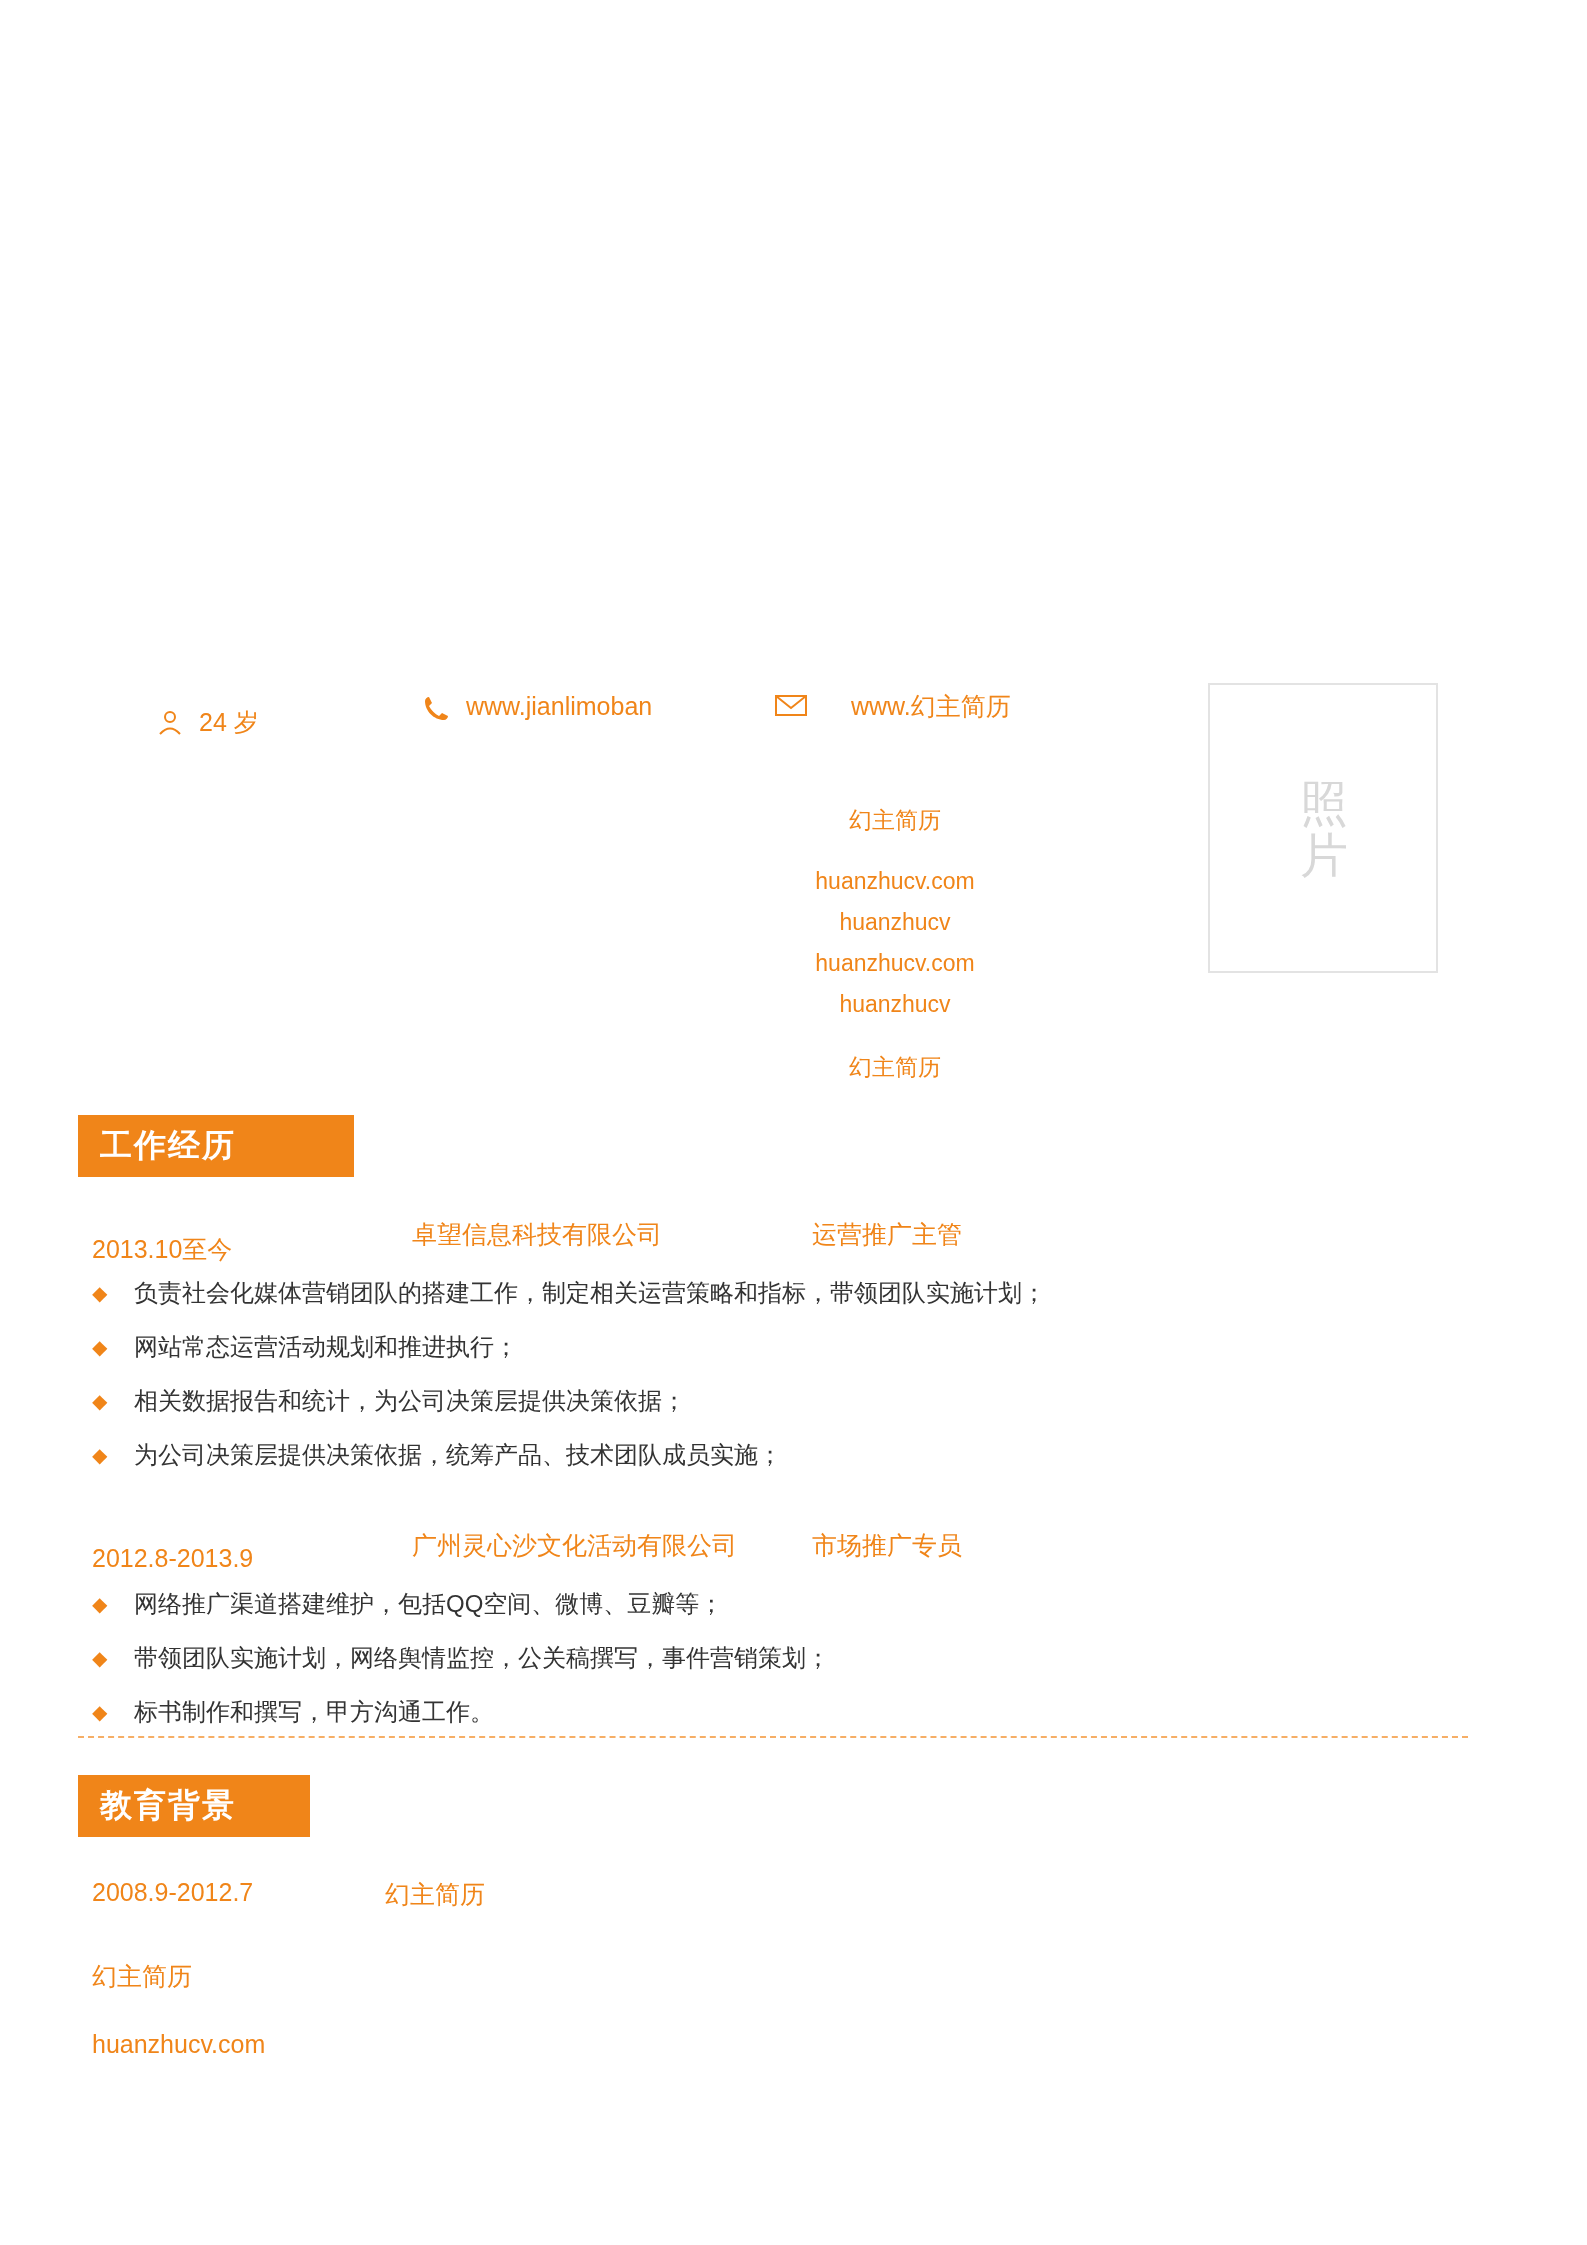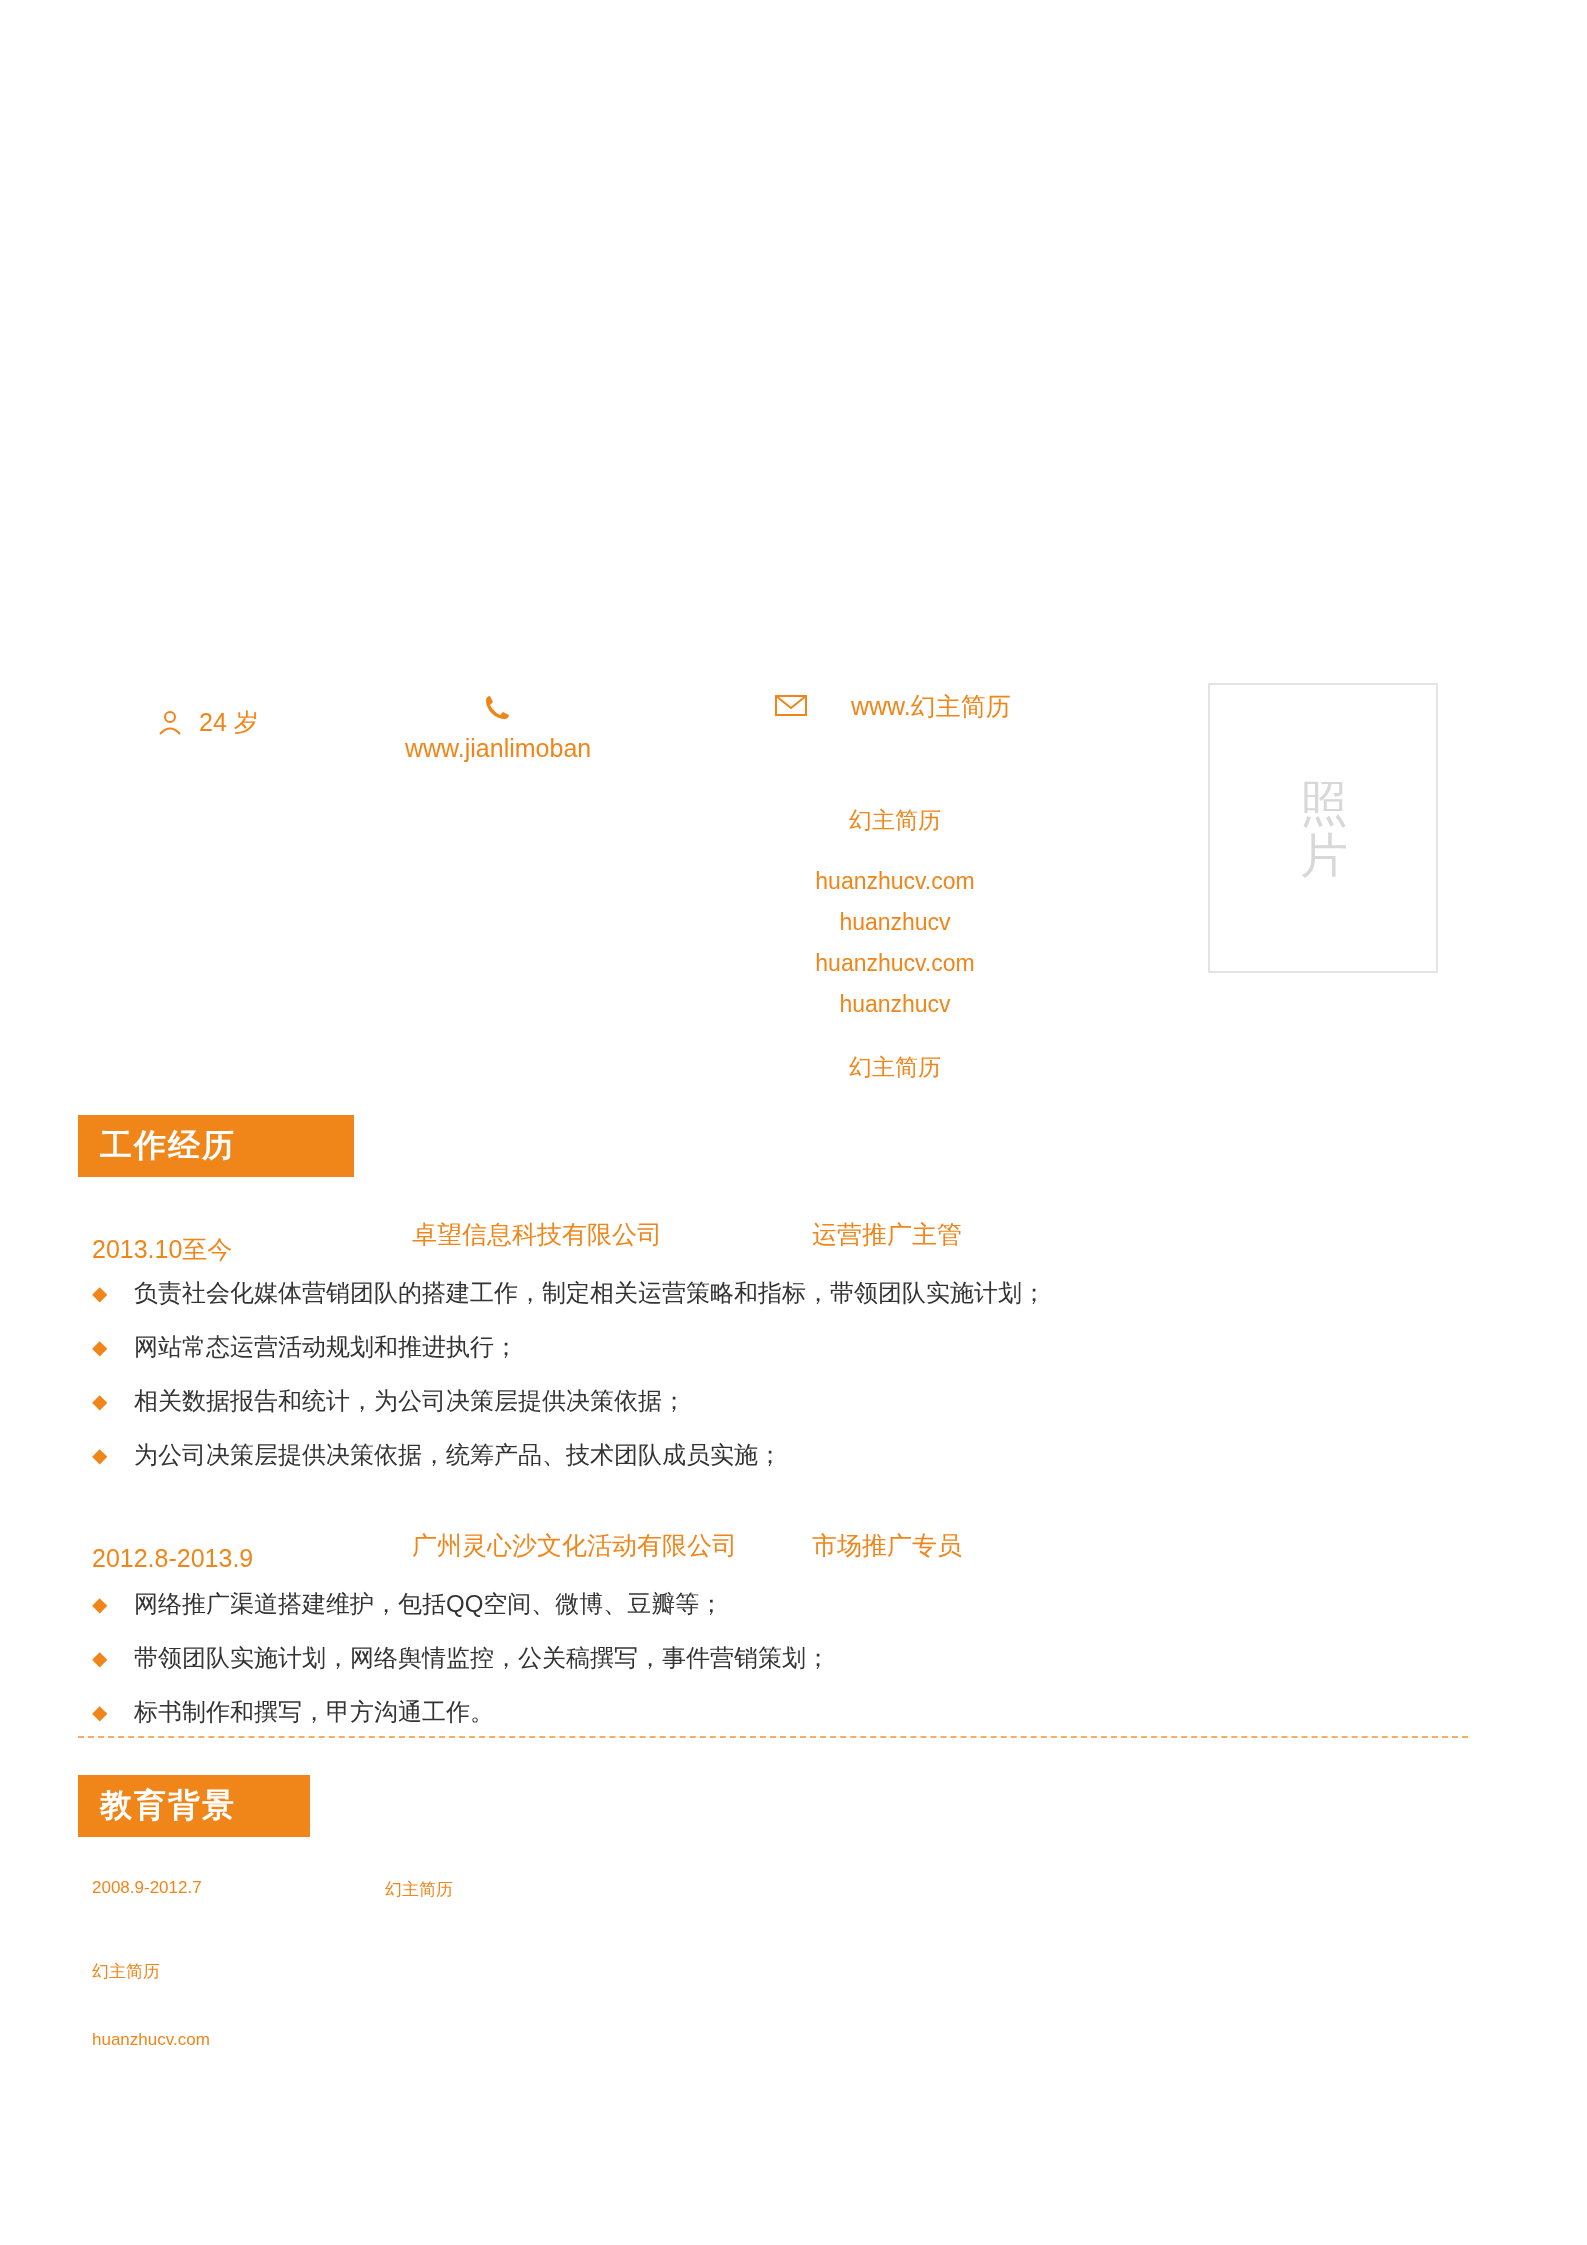--- a/index.html
+++ b/index.html
@@ -35,21 +35,21 @@
   .contact-item {
     position: absolute;
     display: flex;
     align-items: center;
     gap: 14px;
     color: #F08519;
     font-size: 25px;
     white-space: nowrap;
   }
   .contact-age { left: 155px; top: 16px; }
-  .contact-phone { left: 405px; top: 2px; flex-direction: column; }
+  .contact-phone { left: 422px; top: 2px; }
   .contact-mail { left: 775px; top: 0; }
 
   .ic {
     display: inline-block;
     width: 30px;
     height: 28px;
     position: relative;
   }
   .ic svg { display:block; }
 
@@ -160,21 +160,21 @@
     left: 78px;
     top: 1736px;
     width: 1390px;
     border-top: 2px dashed #F6AE66;
   }
 
   
   .edu-row {
     position: absolute;
     color: #F08519;
-    font-size: 17px;
+    font-size: 25px;
     white-space: nowrap;
   }
   #edu-row1 { left: 92px; top: 1878px; }
   #edu-row1 .school { position: absolute; left: 293px; top: 0; }
   #edu-line2 { left: 92px; top: 1960px; }
   #edu-line3 { left: 92px; top: 2030px; }
 </style>
 </head>
 <body>
 

